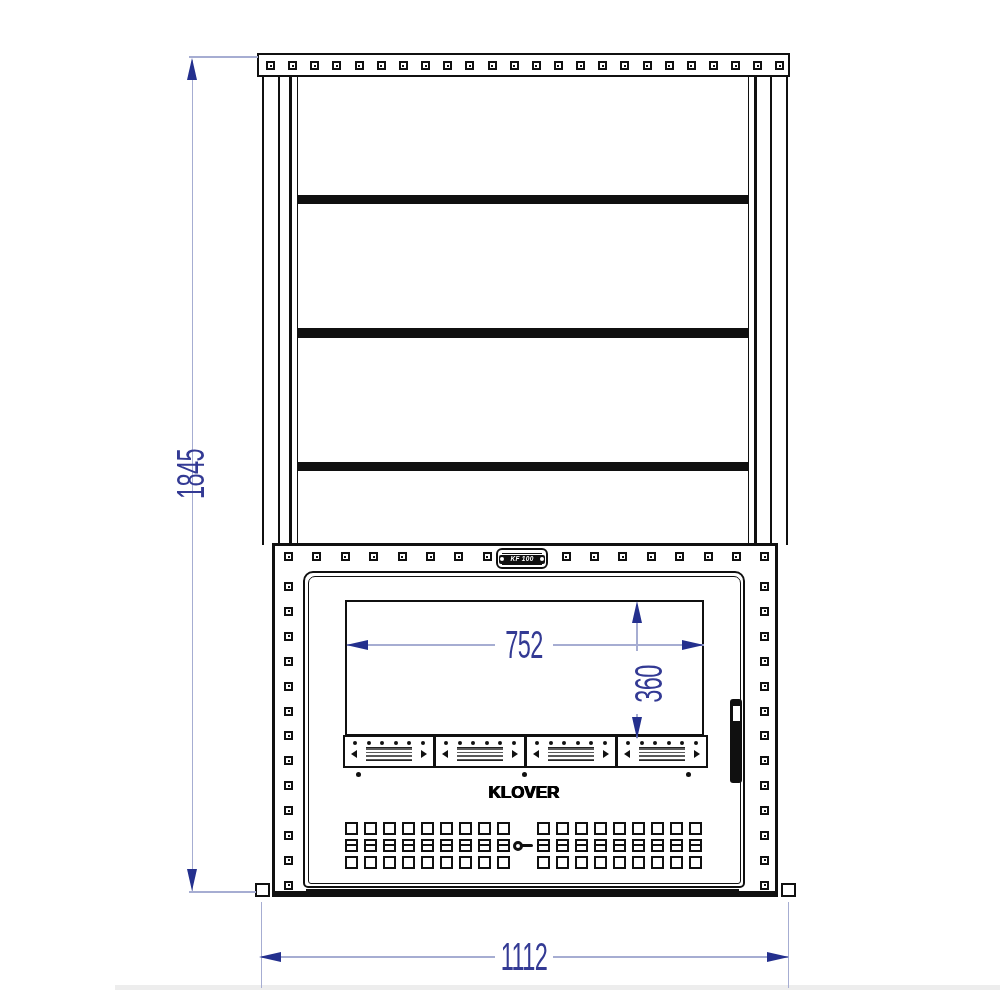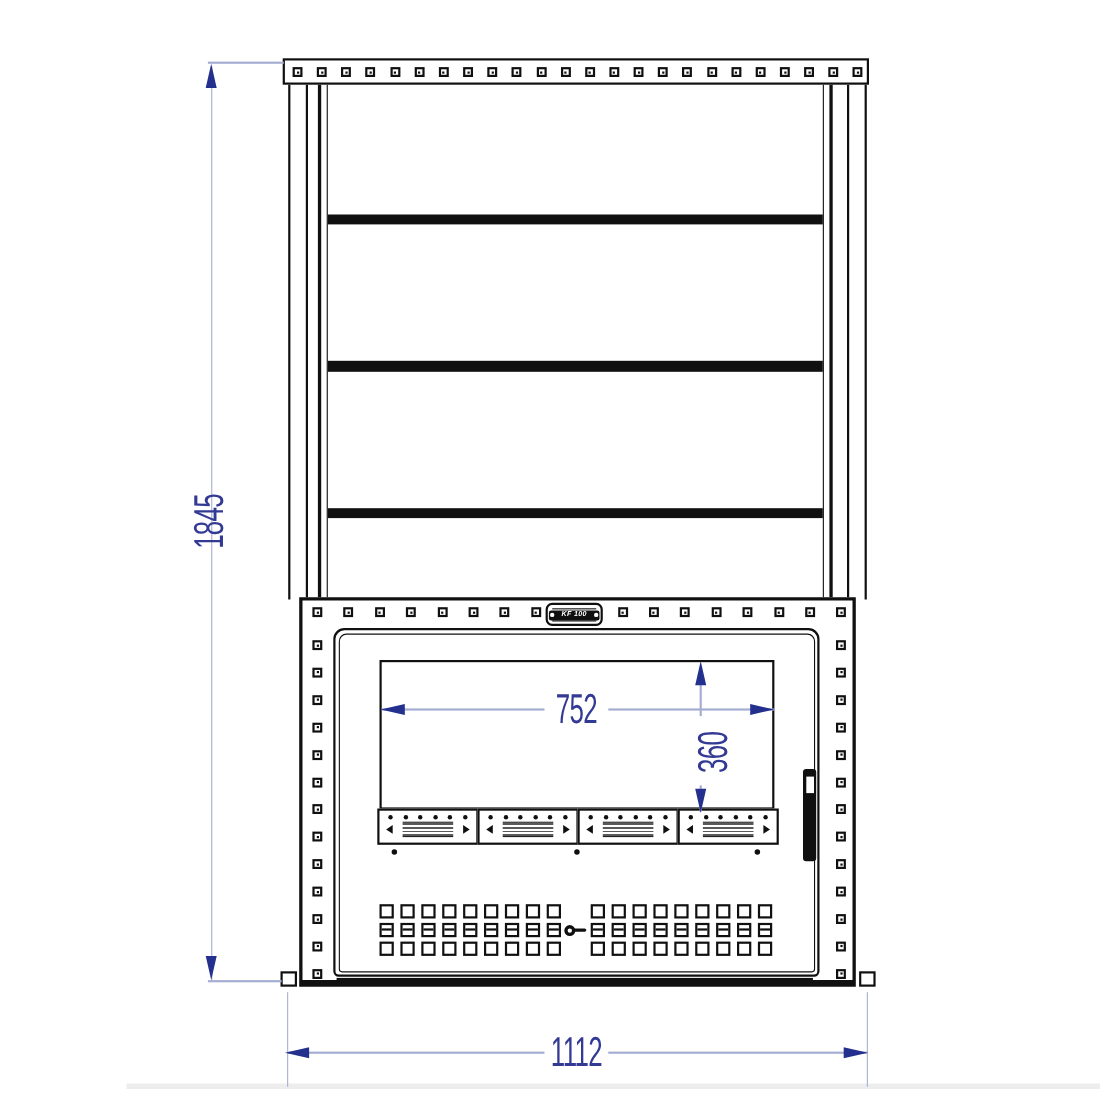--- a/index.html
+++ b/index.html
@@ -107,20 +107,21 @@
     <div class="door-inner"></div>
   </div>
   <div class="glass"></div>
   <div class="handle"></div>
   <div class="sill"></div>
 
   <span class="screw" style="left:356px;top:772px"></span>
   <span class="screw" style="left:522px;top:772px"></span>
   <span class="screw" style="left:686px;top:772px"></span>
 
+  <div class="logo">KLOVER</div>
 
   <div class="holes" style="left:345px" id="holes-left">
       <span class="hole"></span>
       <span class="hole"></span>
       <span class="hole"></span>
       <span class="hole"></span>
       <span class="hole"></span>
       <span class="hole"></span>
       <span class="hole"></span>
       <span class="hole"></span>

